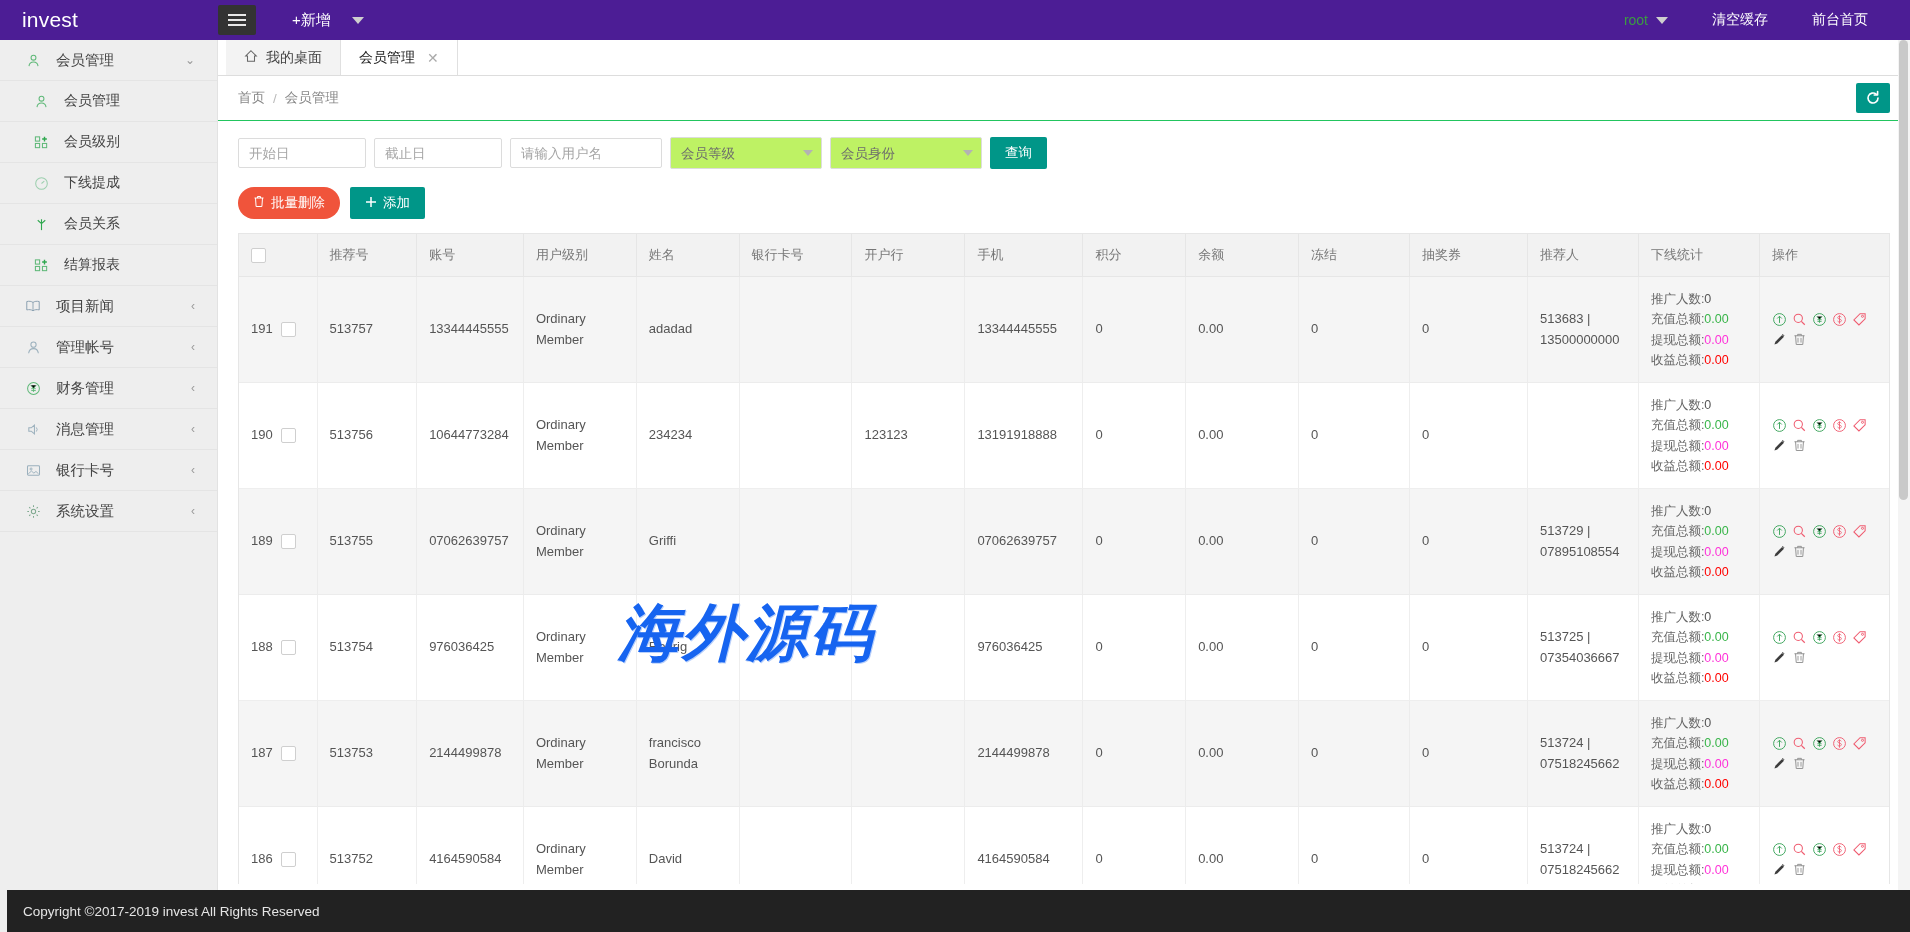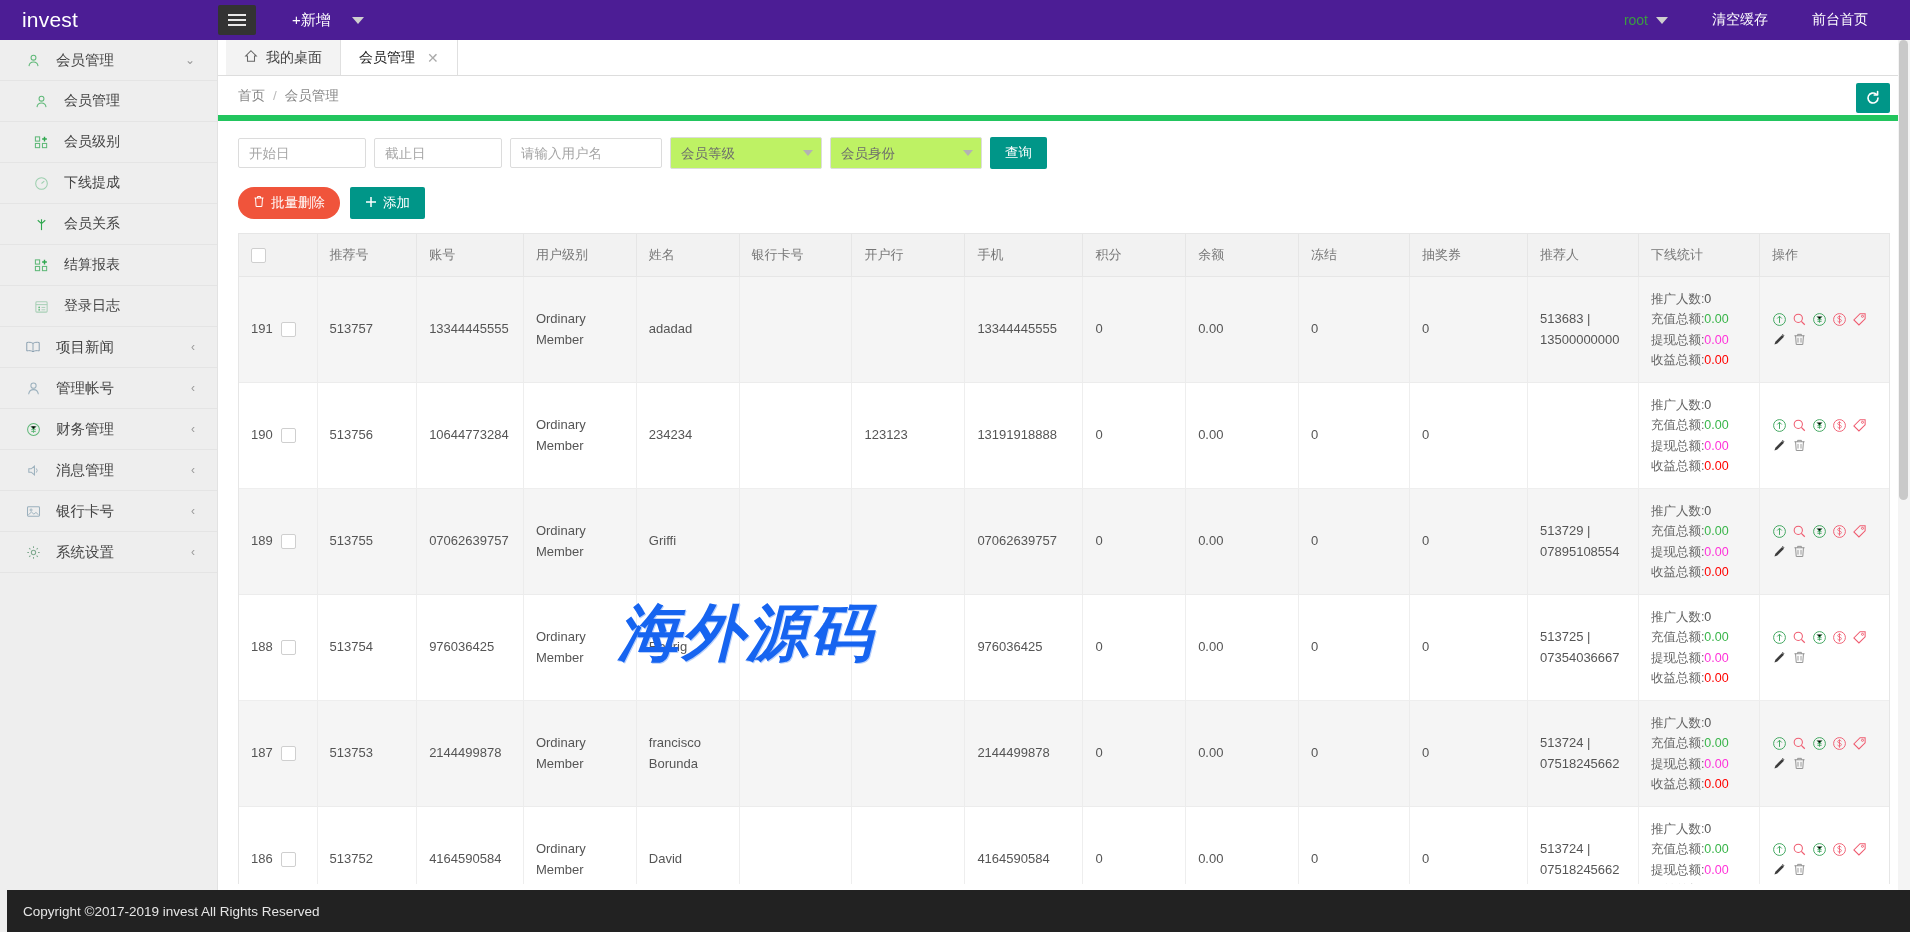--- a/index.html
+++ b/index.html
@@ -77,21 +77,21 @@
     display: flex; align-items: center; gap: 8px; padding: 0 18px;
     font-size: 14px; color: #444; cursor: pointer;
     border-right: 1px solid #e0e0e0; background: #f3f3f3;
   }
   .tab.active { background: #fff; color: #222; border-top: none; position: relative; }
   .tab .x { color: #aaa; font-size: 14px; margin-left: 4px; }
   .home-ico { display:inline-block; }
 
   .crumbbar {
     height: 45px; display: flex; align-items: center; padding: 0 20px;
-    font-size: 13.5px; color: #888; border-bottom: 6px solid #22c55e;
+    font-size: 13.5px; color: #888; border-bottom: 1px solid #22c55e;
     position: relative; background:#fff;
   }
   .crumbbar .sep { margin: 0 8px; color: #bbb; }
   .refresh-btn {
     position: absolute; right: 20px; top: 7px; width: 34px; height: 30px;
     background: #009688; border-radius: 2px; color: #fff; font-size: 17px;
     display: flex; align-items: center; justify-content: center; cursor: pointer;
   }
 
   .content { padding: 0; background: #fff; height: calc(100% - 36px - 45px); overflow: hidden; position: relative;}
@@ -265,32 +265,20 @@
       <div class="menu-item sub">
         <span class="mi-icon">
           <svg width="15" height="15" viewBox="0 0 16 16">
             <rect x="1.5" y="2" width="4.5" height="4.5" fill="none" stroke="#5fb878" stroke-width="1.1"></rect>
             <rect x="1.5" y="9" width="4.5" height="4.5" fill="none" stroke="#5fb878" stroke-width="1.1"></rect>
             <rect x="9" y="9" width="4.5" height="4.5" fill="none" stroke="#5fb878" stroke-width="1.1"></rect>
             <path d="M11.2 1.8v5M8.7 4.3h5" stroke="#2fa84f" stroke-width="1.5"></path>
           </svg>
         </span>
         <span>结算报表</span>
-      </div>
-      <div class="menu-item sub">
-        <span class="mi-icon">
-          <svg width="15" height="15" viewBox="0 0 16 16">
-            <rect x="2" y="3" width="12" height="11" rx="1" fill="none" stroke="#a8cfb6" stroke-width="1.1"></rect>
-            <path d="M2 6h12" stroke="#a8cfb6" stroke-width="1.1"></path>
-            <circle cx="5.5" cy="9" r=".9" fill="#5fb878"></circle>
-            <circle cx="5.5" cy="11.5" r=".9" fill="#5fb878"></circle>
-            <path d="M8 9h4M8 11.5h4" stroke="#a8cfb6" stroke-width="1"></path>
-          </svg>
-        </span>
-        <span>登录日志</span>
       </div>
       <div class="menu-item">
         <span class="mi-icon">
           <svg width="16" height="16" viewBox="0 0 18 16">
             <path d="M9 4C7.2 2.6 4.6 2.4 2 3v9.4c2.6-.6 5.2-.4 7 1 1.8-1.4 4.4-1.6 7-1V3c-2.6-.6-5.2-.4-7 1z" fill="none" stroke="#8aa0b0" stroke-width="1.1"></path>
             <path d="M9 4v9.4" stroke="#8aa0b0" stroke-width="1"></path>
           </svg>
         </span>
         <span>项目新闻</span>
         <span class="chev">‹</span>

